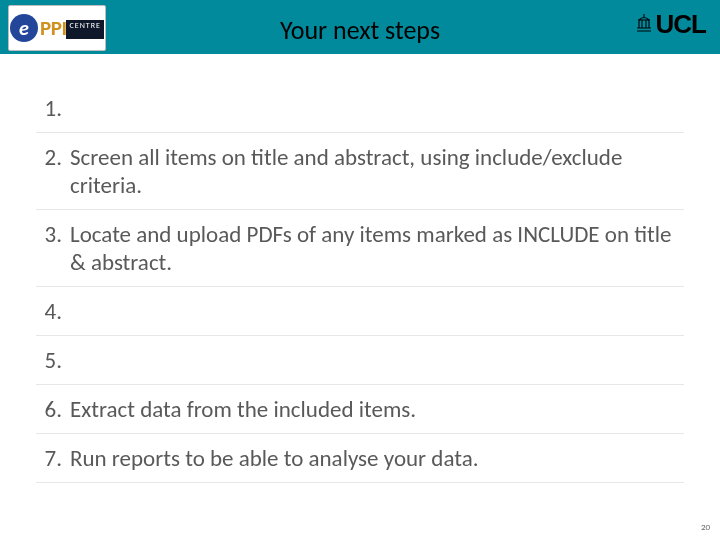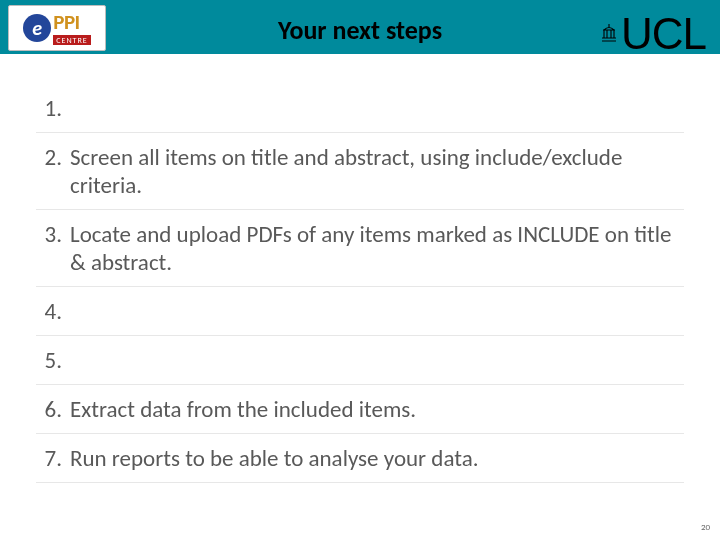--- a/index.html
+++ b/index.html
@@ -1,25 +1,25 @@
 <!DOCTYPE html>
 <html><head>
 <meta charset="utf-8">
 <style>
   html,body{margin:0;padding:0;width:720px;height:540px;font-family:Calibri,Arial,sans-serif;background:#fff;overflow:hidden}
   .header{background:#008a9c;height:54px;position:relative}
   .eppi-logo{position:absolute;left:8px;top:5px;width:96px;height:44px;background:#fff;border:1px solid #bdbdbd;border-radius:2px;display:flex;align-items:center;justify-content:center}
   .eppi-e{width:28px;height:28px;border-radius:50%;background:#23469a;color:#fff;display:flex;align-items:center;justify-content:center;font-weight:700;font-style:italic;font-size:20px;margin-right:2px}
-  .eppi-text{display:flex;flex-direction:column;line-height:1}
+  .eppi-text{display:flex;flex-direction:row;line-height:1}
   .eppi-ppi{font-weight:800;color:#d0911e;font-size:21px;letter-spacing:-0.5px}
-  .eppi-centre{background:#b91c1c;color:#fff;font-size:8px;letter-spacing:1px;padding:1px 3px;margin-top:2px;text-align:center}
-  .title{position:absolute;left:0;right:0;top:0;height:60px;display:flex;align-items:center;justify-content:center;color:#000;font-size:26px;font-weight:700}
+  .eppi-centre{background:#0f172a;color:#fff;font-size:8px;letter-spacing:1px;padding:1px 3px;margin-top:2px;text-align:center}
+  .title{position:absolute;left:0;right:0;top:0;height:60px;display:flex;align-items:center;justify-content:center;color:#000;font-size:26px;font-weight:400}
   .ucl{position:absolute;right:14px;top:9px;display:flex;align-items:center;gap:5px}
   .ucl-dome{color:#000;font-size:18px;font-weight:700;line-height:1}
-  .ucl-text{color:#000;font-weight:400;font-size:44px;letter-spacing:-1px;font-family:Arial,sans-serif}
+  .ucl-text{color:#000;font-weight:700;font-size:26px;letter-spacing:-1px;font-family:Arial,sans-serif}
   .content{padding:30px 36px 0 36px}
   .step{color:#595959;font-size:23px;line-height:1.22;padding:10px 0;border-bottom:1px solid #e7e7e7;display:flex}
   .step-num{width:26px;flex-shrink:0;text-align:right;padding-right:4px}
   .step .txt{padding-left:4px}
   .slidenum{position:absolute;right:10px;bottom:8px;font-size:9px;color:#6a6a6a}
   .slide{position:relative;width:720px;height:540px}
 </style>
 </head>
 <body>
 

